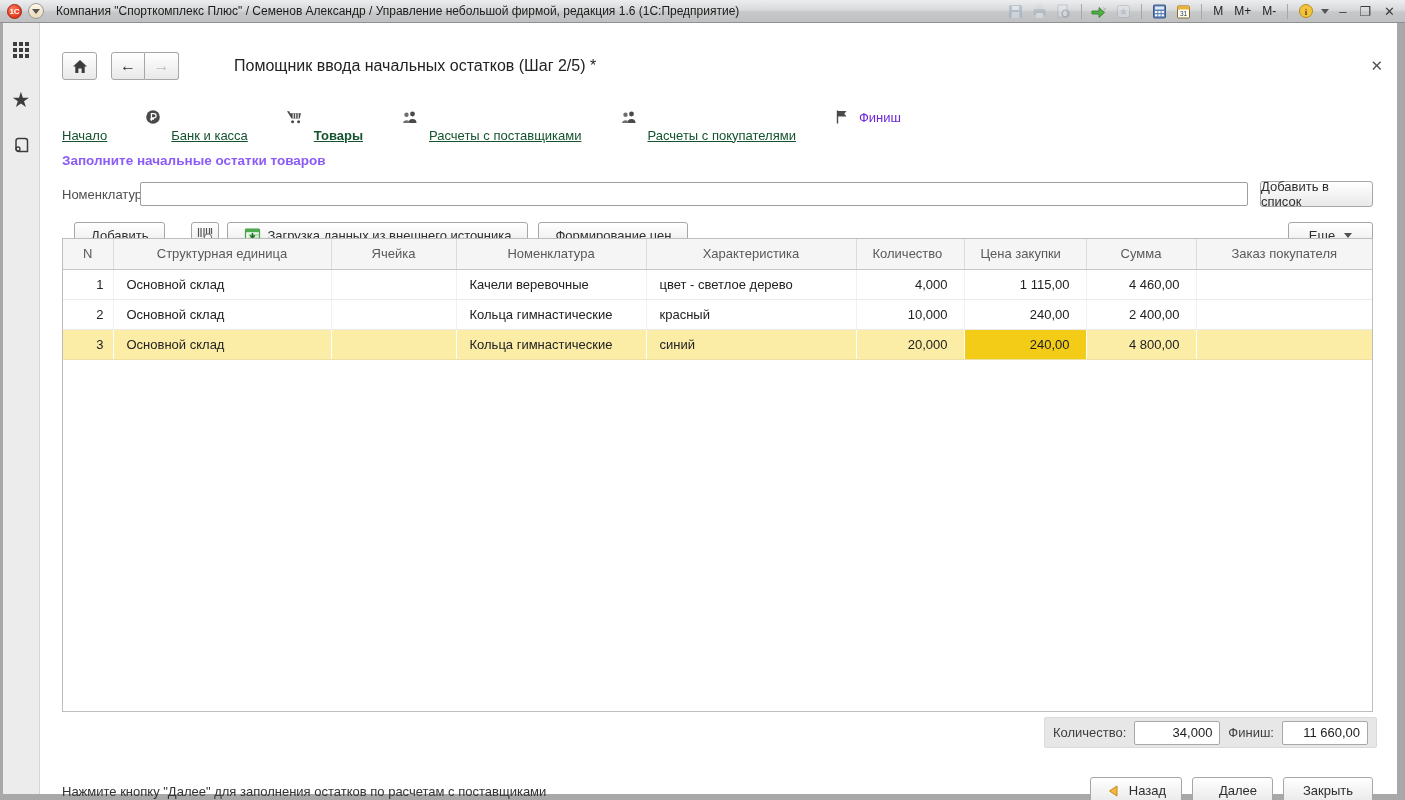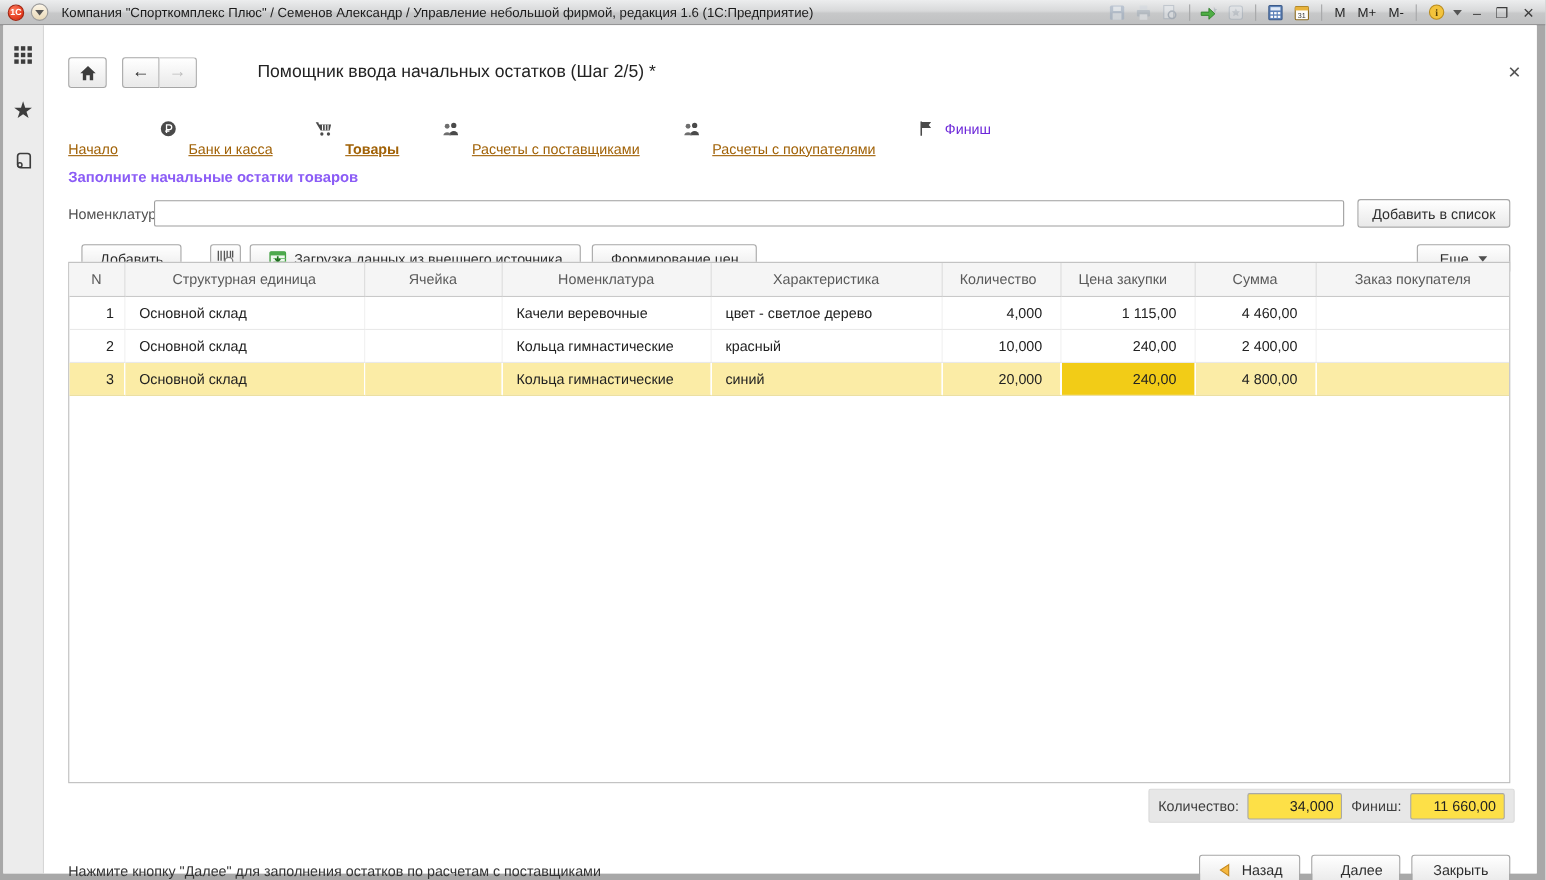--- a/index.html
+++ b/index.html
@@ -46,31 +46,31 @@
   .nav-group { display:flex; margin-left:14px; }
   .nav-group .btn { width:34px; height:28px; font-size:16px; font-weight:bold; }
   .nav-group .btn:first-child { border-radius:3px 0 0 3px; }
   .nav-group .btn:last-child { border-radius:0 3px 3px 0; border-left:none; color:#bdbdbd; font-weight:normal; }
   .form-title { margin-left:55px; font-size:16px; color:#222; }
   .form-close { margin-left:auto; font-size:15px; color:#555; }
 
   
   .steps { position:absolute; top:84px; left:22px; right:24px; height:20px; display:flex; align-items:center; gap:10px; font-size:13px; }
   .step-gap { width:18px; }
-  .step-link { color:#a16207; text-decoration:underline;margin-top:36px; }
+  .step-link { color:#14532d; text-decoration:underline;margin-top:36px; }
   .step-link.current { font-weight:bold; }
   .step-plain { color:#6d28d9;text-align:right; }
   .step-ico { display:flex; align-items:center; }
 
   
   .section-title { position:absolute; top:130px; left:22px; font-size:13.5px; font-weight:bold; color:#8b5cf6; }
   .nomrow { position:absolute; top:158px; left:22px; right:24px; height:26px; display:flex; align-items:center; }
   .nomrow label { font-size:13px; color:#4f4f4f; width:78px; }
   .nomrow input { flex:1; height:24px; border:1px solid #9e9e9e; border-radius:2px; font-size:13px; padding:0 6px; outline:none; }
-  .add-list-btn { width:139px; height:26px; margin-left:12px; }
+  .add-list-btn { width:113px; height:26px; margin-left:12px; }
 
   
   .cmdrow { position:absolute; top:198px; left:22px; right:24px; height:28px; display:flex; align-items:center;padding-left:12px; }
   .cmdrow .btn { height:27px; padding:0 16px; }
   .icon-btn { width:28px; padding:0 !important; margin-left:26px; }
   .load-btn { margin-left:8px; gap:6px; }
   .price-btn { margin-left:10px; }
   .more-btn { margin-left:auto; width:85px; gap:9px; }
   .caret-down { width:0; height:0; border-left:4px solid transparent; border-right:4px solid transparent; border-top:5px solid #4f4f4f; }
 
@@ -86,21 +86,21 @@
     overflow:hidden; white-space:nowrap; }
   td:last-child { border-right:none; }
   td.c-n { text-align:right; padding:0 9px; }
   td.c-num { text-align:right; padding:0 16px; }
   tr.selected td { background:#fbeca6; border-right-color:#ffffff; border-bottom-color:#ece0a2; }
   tr.selected td.active { background:#f2cc17; }
 
   
   .totals { position:absolute; top:694px; right:20px; height:31px; background:#e7e7e7; border:1px solid #dadada; border-radius:2px;
     display:flex; align-items:center; padding:0 8px; gap:8px; font-size:13px; color:#3f3f3f; }
-  .tot-box { width:86px; height:24px; background:#fde047; border:1px solid #a8a8a8; border-radius:2px;
+  .tot-box { width:86px; height:24px; background:#ffffff; border:1px solid #a8a8a8; border-radius:2px;
     display:flex; align-items:center; justify-content:flex-end; padding:0 7px; color:#222; }
 
   
   .hint { position:absolute; top:761px; left:22px; font-size:13px; color:#333; }
   .footer-btns { position:absolute; top:754px; right:24px; display:flex; gap:10px; }
   .footer-btns .btn { height:27px; padding:0 15px; gap:9px; }
   .fb-back { width:92px; }
   .fb-next { width:81px; }
   .fb-close { width:90px; }
 </style>

